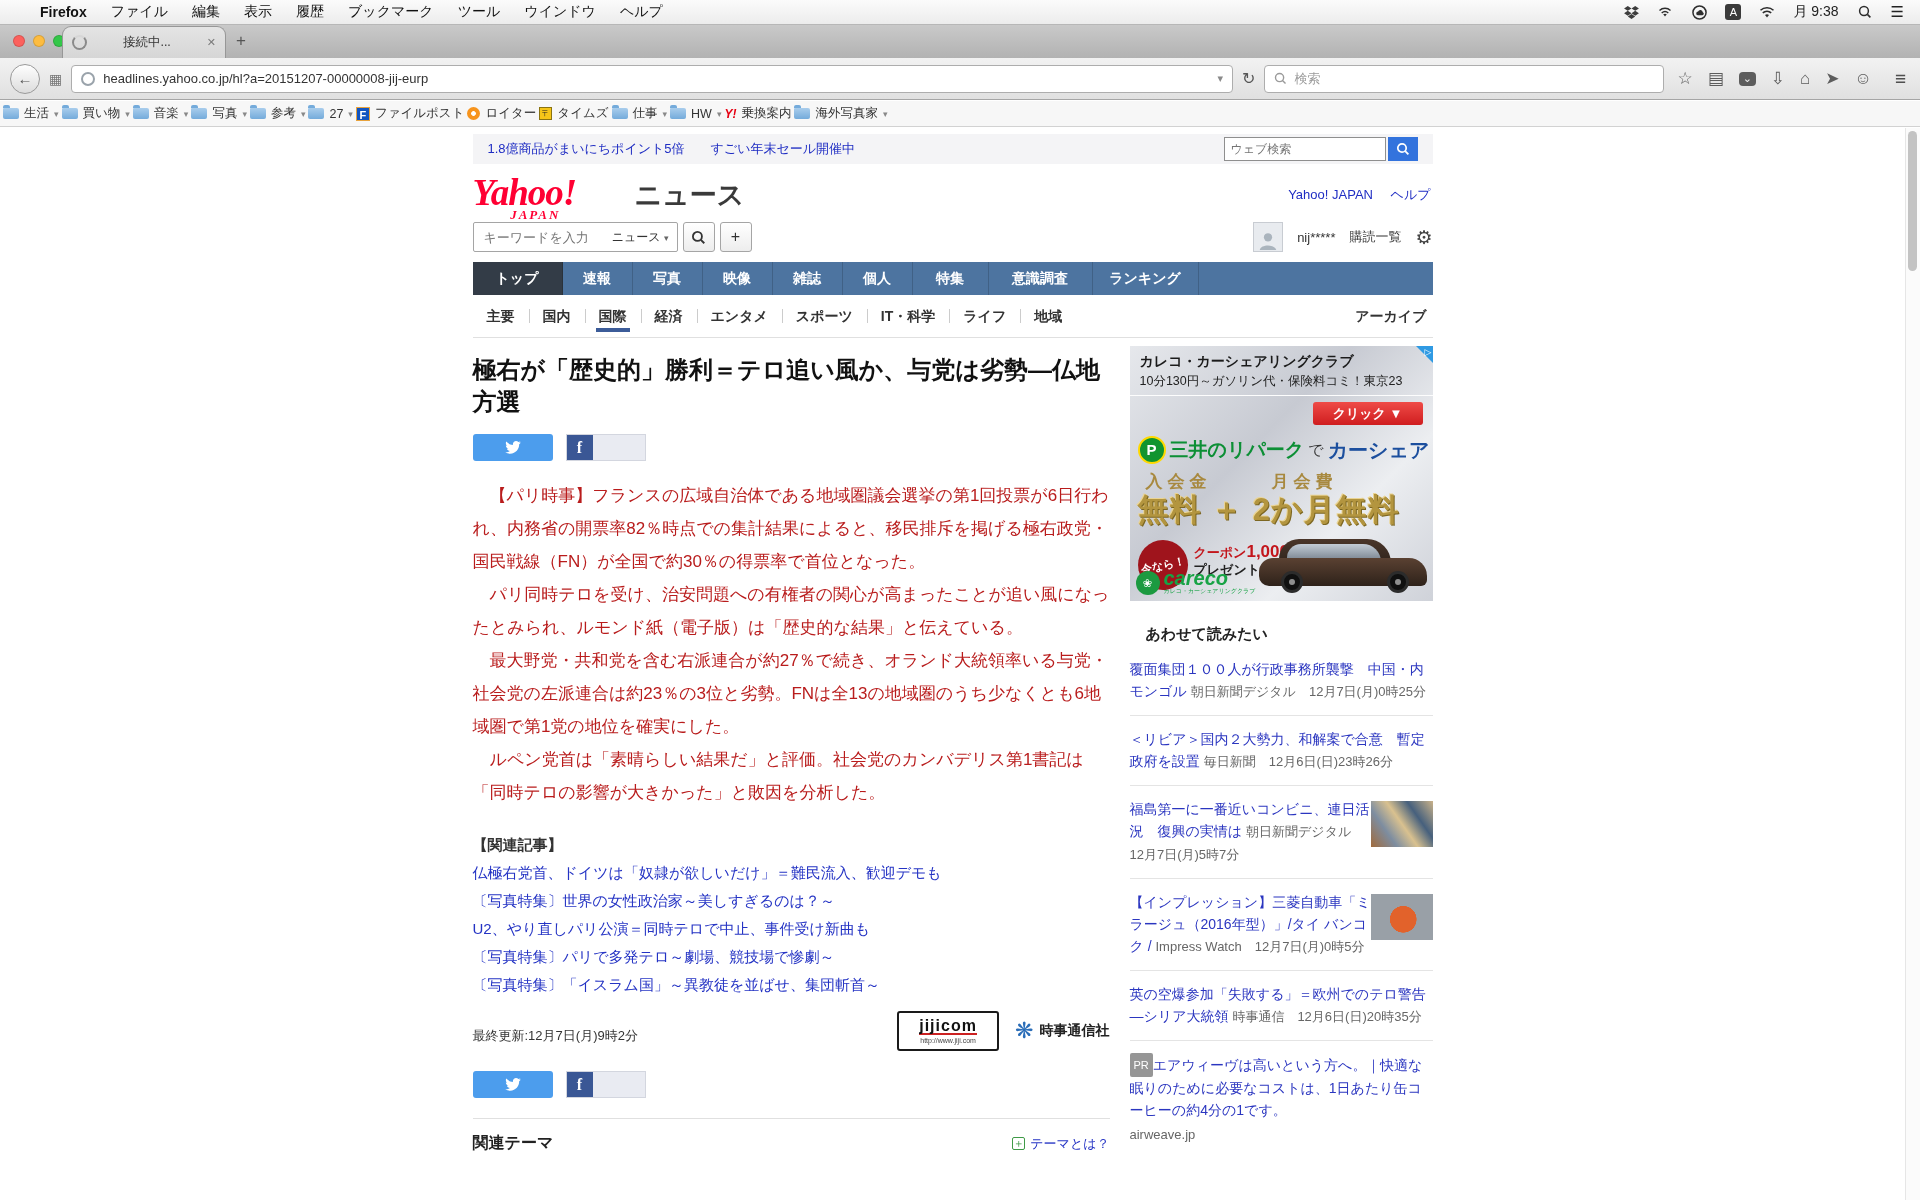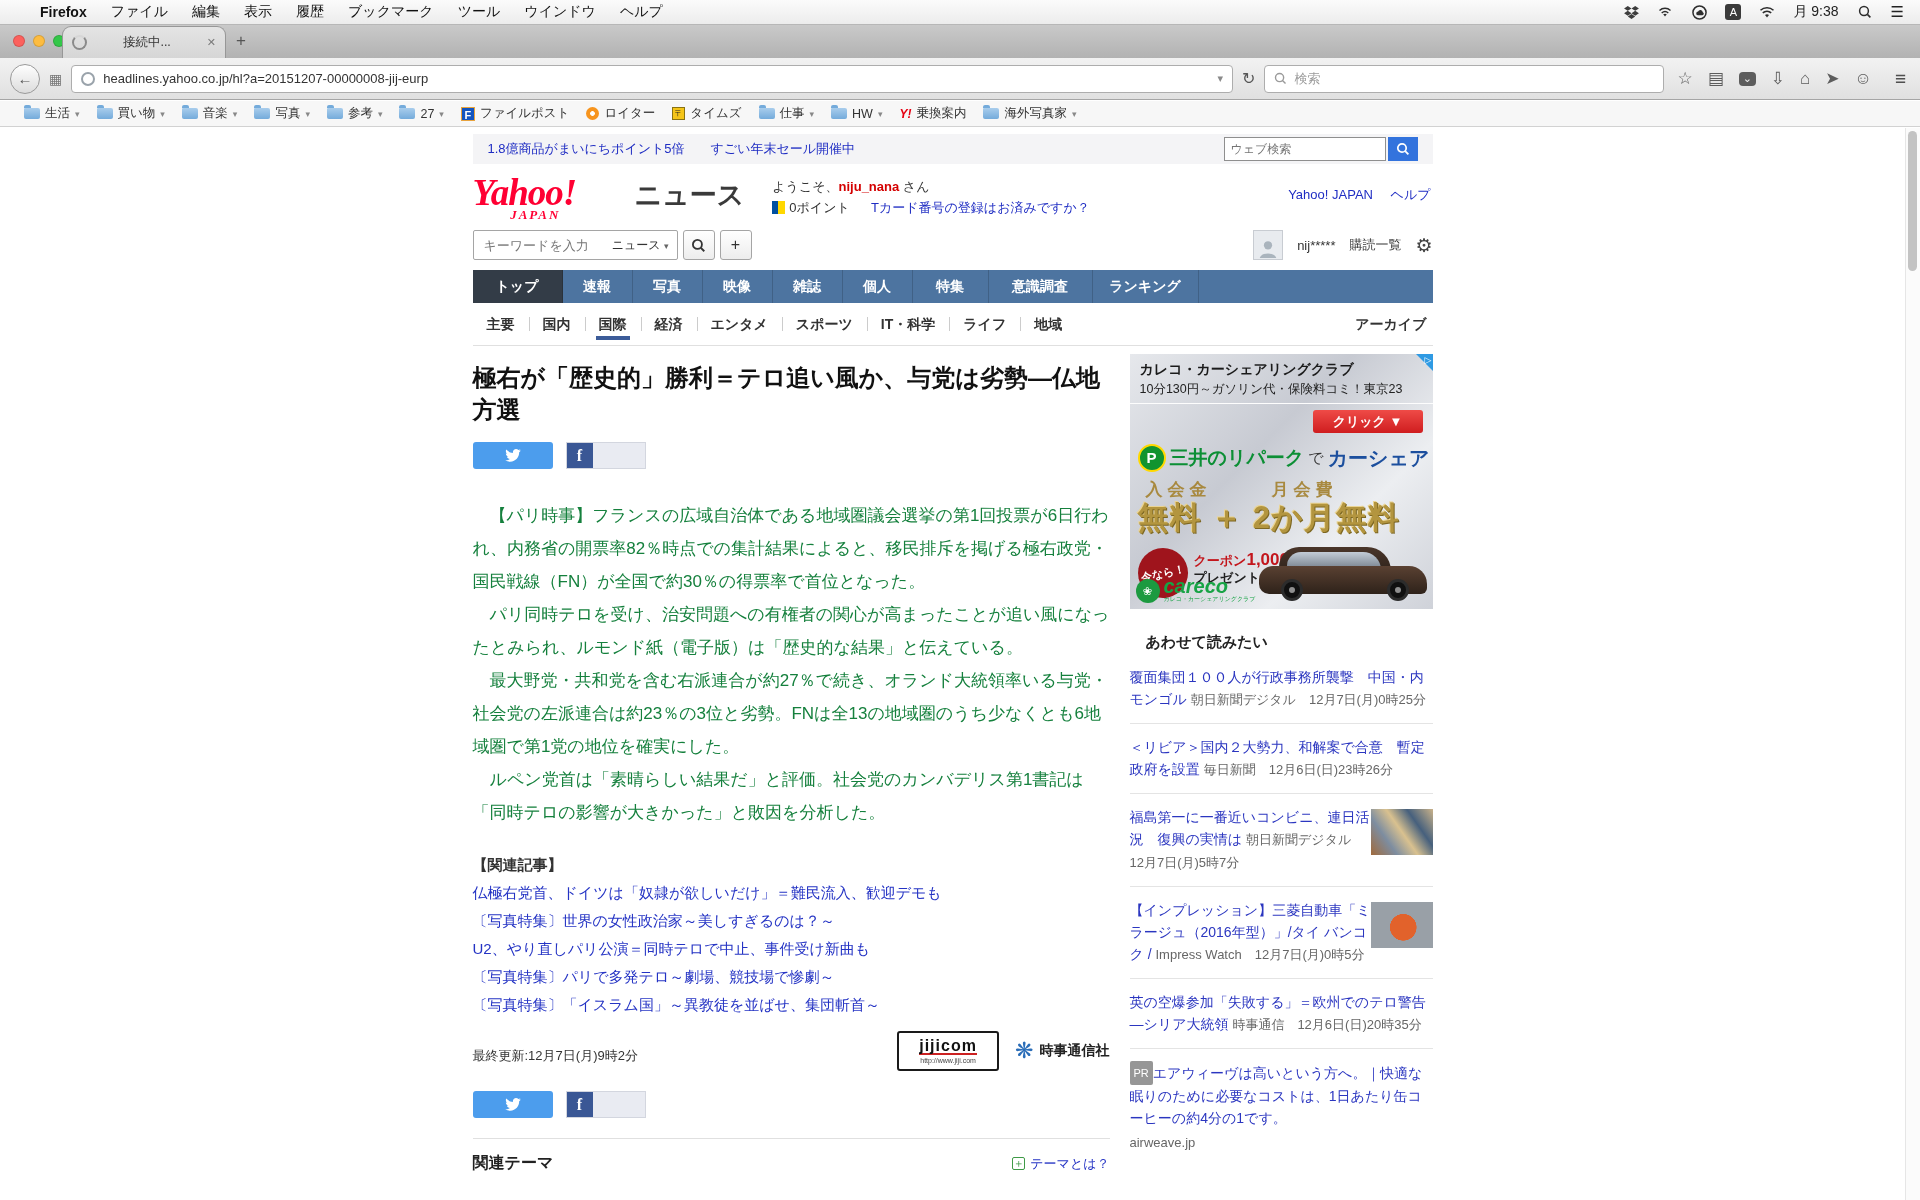--- a/index.html
+++ b/index.html
@@ -40,21 +40,21 @@
   .urlcaret{color:#8a8a8a;font-size:11px;}
   .reload{color:#555;font-size:16px;}
   .searchfield{width:400px;height:28px;background:#fff;border:1px solid #adadad;border-radius:4px;display:flex;
                align-items:center;padding:0 9px;gap:7px;color:#9a9a9a;font-size:13px;box-sizing:border-box;}
   .tool-icos{display:flex;align-items:center;gap:15px;color:#5d5d5d;font-size:17px;padding:0 4px;}
   .pocket{width:17px;height:14px;background:#5d5d5d;border-radius:4px;color:#f0f0f0;font-size:11px;line-height:12px;
           text-align:center;}
   .hamb{font-size:19px;color:#4f4f4f;margin-left:8px;}
   
   .bookbar{position:absolute;top:101px;left:0;right:0;height:26px;background:#f7f7f7;border-bottom:1px solid #d2d2d2;
-           display:flex;align-items:center;padding:0 24px;gap:17px;font-size:12.5px;color:#333;box-sizing:border-box;}
+           display:flex;align-items:center;padding:0 3px;gap:3px;font-size:12.5px;color:#333;box-sizing:border-box;}
   .bm{display:flex;align-items:center;gap:5px;white-space:nowrap;}
   .folder{width:16px;height:11px;background:linear-gradient(#a9cdec,#74abdb);border-radius:1px 2px 2px 2px;position:relative;}
   .folder::before{content:"";position:absolute;top:-3px;left:0;width:7px;height:3px;background:#74abdb;border-radius:2px 2px 0 0;}
   .bm .caret{color:#888;font-size:9px;}
   .fav-f{width:14px;height:14px;background:#1355c0;color:#fff;font-weight:bold;font-size:11px;text-align:center;
          line-height:14px;border:1px solid #e8a33d;box-sizing:border-box;}
   .fav-reuters{width:13px;height:13px;border-radius:50%;background:radial-gradient(#fff 0 24%,#f7941d 25% 100%);}
   .fav-times{width:13px;height:13px;background:#f5c518;border:1px solid #8a7311;box-sizing:border-box;
              font-size:8px;line-height:11px;text-align:center;color:#222;}
   .fav-y{color:#e60012;font-weight:bold;font-size:12px;font-style:italic;}
@@ -115,21 +115,21 @@
   .side{width:303px;margin-left:20px;}
   .title{font-size:24px;line-height:32px;margin:8px 0 0;color:#111;font-weight:bold;letter-spacing:0;}
   .byline{margin-top:10px;font-size:13px;}
   .byline a{color:#1f2dc3;text-decoration:none;}
   .byline .date{color:#888;margin-left:7px;}
   .sharerow{margin-top:16px;display:flex;gap:13px;}
   .tw{width:80px;height:27px;background:#4c9ded;border-radius:3px;display:flex;align-items:center;justify-content:center;}
   .fb{width:80px;height:27px;background:#e9ebf2;border:1px solid #d3d6df;display:flex;box-sizing:border-box;}
   .fbsq{width:26px;height:25px;background:#3a5795;color:#fff;font-weight:bold;font-size:16px;display:flex;
         align-items:center;justify-content:center;font-family:"Liberation Serif","DejaVu Serif",serif;}
-  .body-text{margin-top:30px;font-size:17px;line-height:33px;color:#15803d;}
+  .body-text{margin-top:18px;font-size:17px;line-height:33px;color:#b91c1c;}
   .body-text p{margin:0;}
   .related{margin-top:22px;font-size:15px;}
   .related-heading{font-weight:bold;color:#333;line-height:28px;}
   .related a{display:block;color:#2433c4;line-height:28px;text-decoration:none;}
   .updaterow{margin-top:12px;display:flex;align-items:center;}
   .update-text{font-size:13px;color:#333;align-self:flex-end;padding-bottom:6px;}
   .logos{margin-left:auto;display:flex;align-items:center;gap:16px;}
   .jijibox{width:102px;height:40px;border:2px solid #1a1a1a;border-radius:3px;text-align:center;padding-top:4px;box-sizing:border-box;}
   .jiji-name{font-size:16px;font-weight:bold;letter-spacing:1px;color:#111;line-height:15px;
              border-bottom:2px solid #cc2222;display:inline-block;}
@@ -377,30 +377,20 @@
         </button>
       </span>
     </div>
 
     <div class="yheader">
       <div class="ylogo">
         <span class="ylogo-main">Yahoo!</span>
         <span class="ylogo-sub">JAPAN</span>
         <span class="ylogo-service">ニュース</span>
       </div>
-      <div class="welcome">
-        <div>
-          <span>ようこそ、</span><span class="uname">niju_nana</span><span> さん</span>
-        </div>
-        <div>
-          <span class="tico"></span><span>0ポイント</span>
-          <span style="display:inline-block;width:14px;"></span>
-          <a class="tlink" href="#">Tカード番号の登録はお済みですか？</a>
-        </div>
-      </div>
       <div class="header-links">
         <a href="#">Yahoo! JAPAN</a>
         <a href="#">ヘルプ</a>
       </div>
     </div>
 
     <div class="searchrow">
       <div class="kw-field">
         <input class="kw-input" placeholder="キーワードを入力" style="">
         <span class="kw-scope"><span>ニュース</span> <span class="caret">▾</span></span>

